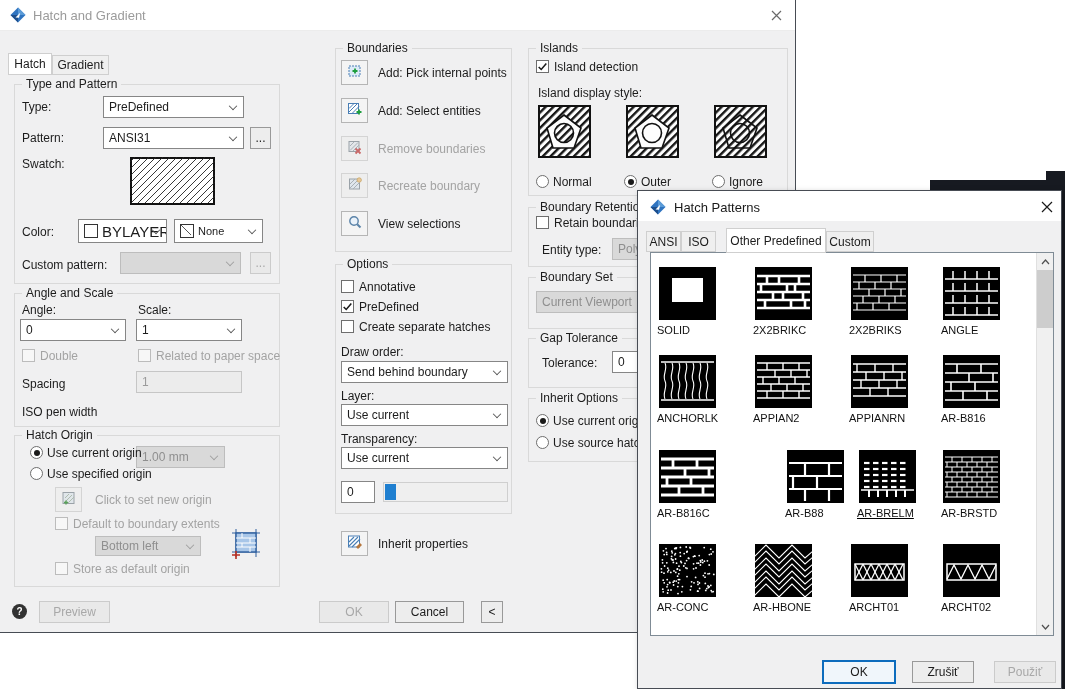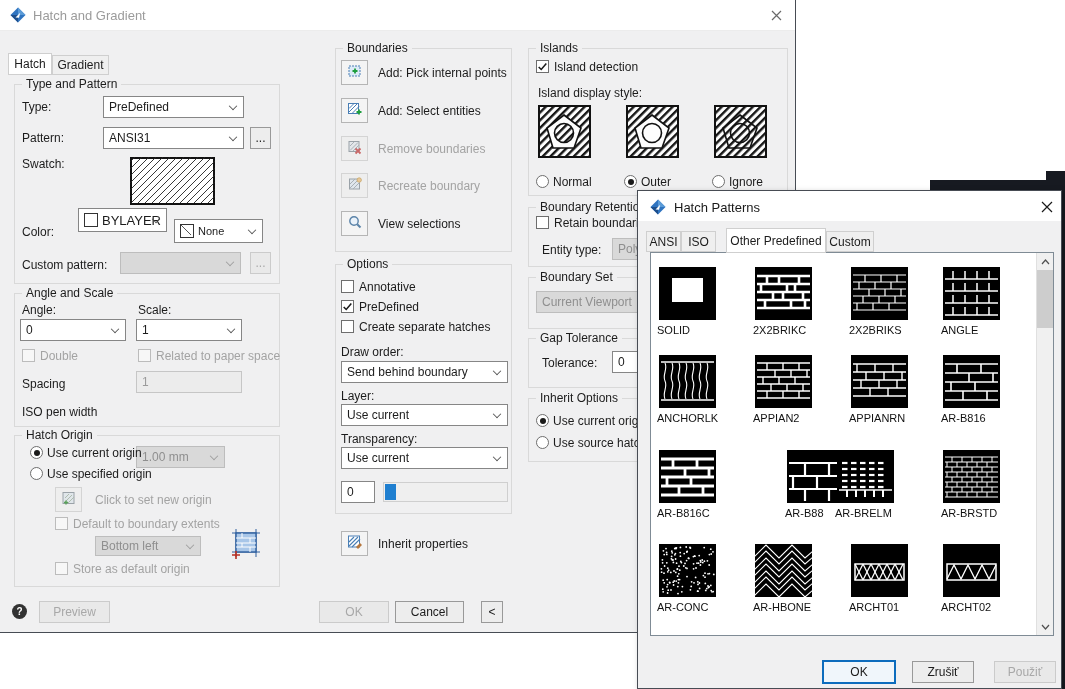--- a/index.html
+++ b/index.html
@@ -106,21 +106,21 @@
         <line x1="29" y1="46" x2="75" y2="0" stroke="#222" stroke-width="0.9"></line>
         <line x1="36" y1="46" x2="82" y2="0" stroke="#222" stroke-width="0.9"></line>
         <line x1="43" y1="46" x2="89" y2="0" stroke="#222" stroke-width="0.9"></line>
         <line x1="50" y1="46" x2="96" y2="0" stroke="#222" stroke-width="0.9"></line>
         <line x1="57" y1="46" x2="103" y2="0" stroke="#222" stroke-width="0.9"></line>
         <line x1="64" y1="46" x2="110" y2="0" stroke="#222" stroke-width="0.9"></line>
         <line x1="71" y1="46" x2="117" y2="0" stroke="#222" stroke-width="0.9"></line>
         <line x1="78" y1="46" x2="124" y2="0" stroke="#222" stroke-width="0.9"></line>
       </svg></span>
   <span class="lbl" style="left:22px;top:225px;">Color:</span>
-  <div class="dd" style="left:78px;top:208px;width:89px;height:24px;font-size:13px;align-items:center;">
+  <div class="dd" style="left:78px;top:219px;width:89px;height:24px;font-size:15px;align-items:center;">
     <span class="swbox"></span>
     <span>BYLAYER</span>
   </div>
   <div class="dd" style="left:174px;top:219px;width:89px;height:24px;font-size:11px;">
     <span class="swbox">
         <svg width="10" height="10" viewBox="0 0 10 10">
           <path d="M0 0l10 10" stroke="#555" stroke-width="1"></path>
         </svg>
       </span>
     <span>None</span>
@@ -541,21 +541,21 @@
               <line x1="2" y1="39" x2="55" y2="39" stroke="#fff" stroke-width="2.2"></line>
               <line x1="18" y1="13" x2="18" y2="26" stroke="#fff" stroke-width="2.2"></line>
               <line x1="42" y1="13" x2="42" y2="26" stroke="#fff" stroke-width="2.2"></line>
               <line x1="6" y1="26" x2="6" y2="39" stroke="#fff" stroke-width="2.2"></line>
               <line x1="30" y1="26" x2="30" y2="39" stroke="#fff" stroke-width="2.2"></line>
               <line x1="18" y1="39" x2="18" y2="51" stroke="#fff" stroke-width="2.2"></line>
               <line x1="42" y1="39" x2="42" y2="51" stroke="#fff" stroke-width="2.2"></line>
             </svg></div>
           <div class="plabel">AR-B88</div>
         </div>
-        <div class="ptile" style="left: 186px; top: 197px;">
+        <div class="ptile" style="left: 208px; top: 197px; text-decoration: underline;">
           <div class="pswatch"><svg width="57" height="53" viewBox="0 0 57 53">
               <line x1="5" y1="13" x2="10.5" y2="13" stroke="#fff" stroke-width="2.2"></line>
               <line x1="14" y1="13" x2="19.5" y2="13" stroke="#fff" stroke-width="2.2"></line>
               <line x1="23" y1="13" x2="28.5" y2="13" stroke="#fff" stroke-width="2.2"></line>
               <line x1="32" y1="13" x2="37.5" y2="13" stroke="#fff" stroke-width="2.2"></line>
               <line x1="41" y1="13" x2="46.5" y2="13" stroke="#fff" stroke-width="2.2"></line>
               <line x1="5" y1="19" x2="10.5" y2="19" stroke="#fff" stroke-width="2.2"></line>
               <line x1="14" y1="19" x2="19.5" y2="19" stroke="#fff" stroke-width="2.2"></line>
               <line x1="23" y1="19" x2="28.5" y2="19" stroke="#fff" stroke-width="2.2"></line>
               <line x1="32" y1="19" x2="37.5" y2="19" stroke="#fff" stroke-width="2.2"></line>

